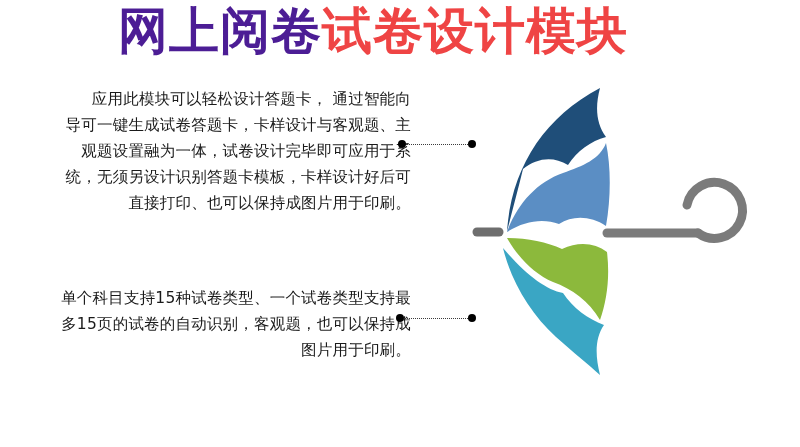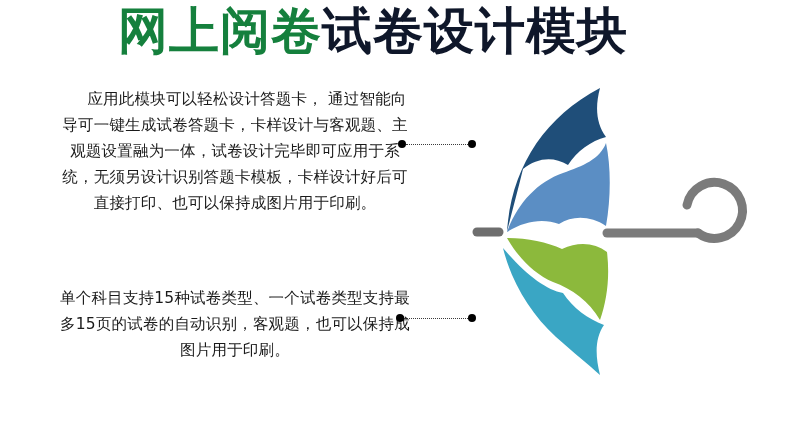--- a/index.html
+++ b/index.html
@@ -21,34 +21,34 @@
     position: absolute;
     left: 118px;
     top: 2px;
     white-space: nowrap;
     font-size: 50px;
     line-height: 58px;
     font-weight: 700;
     letter-spacing: 1px;
   }
   .title .part-dark {
-    color: #15803d;
+    color: #4c1d95;
   }
   .title .part-accent {
-    color: #0f172a;
+    color: #ef4444;
   }
 
   
   .para {
     position: absolute;
     font-size: 15.5px;
     line-height: 26px;
     color: #1a1a1a;
     letter-spacing: 0.2px;
-    text-align: center;
+    text-align: right;
   }
   #para-1 {
     left: 59px;
     top: 86px;
     width: 352px;
     text-indent: 24px;
   }
   #para-2 {
     left: 59px;
     top: 285px;

